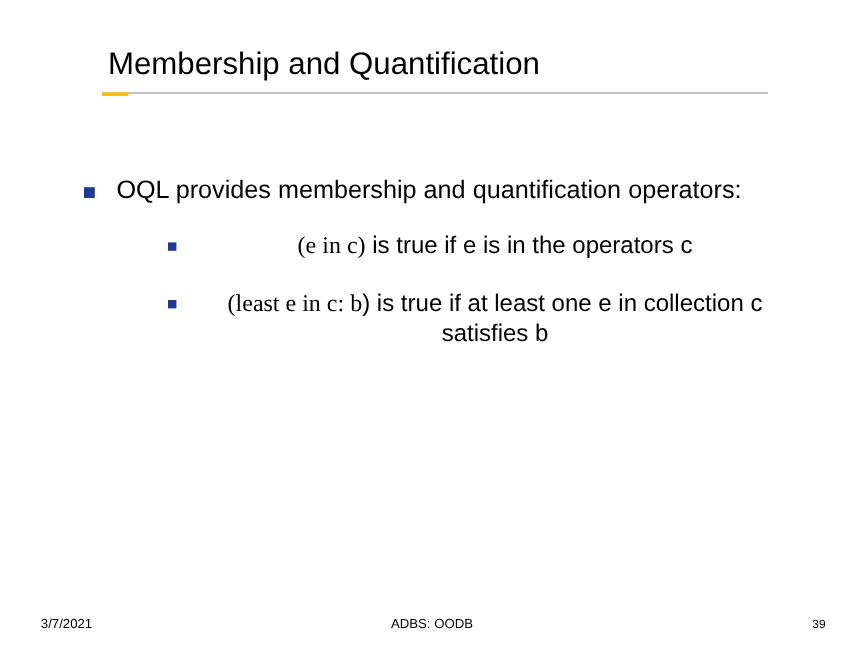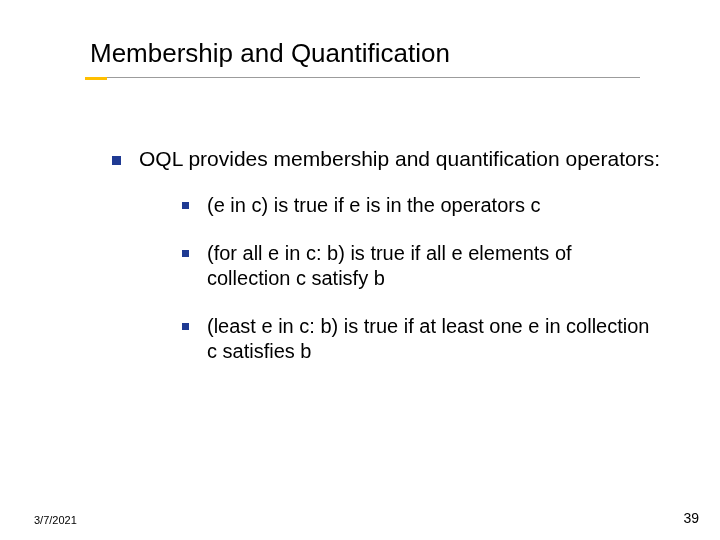--- a/index.html
+++ b/index.html
@@ -2,31 +2,31 @@
 <html><head>
 <meta charset="utf-8">
 <style>
   * { margin: 0; padding: 0; box-sizing: border-box; }
   html, body { width: 720px; height: 540px; background: #fff; font-family: Arial, Helvetica, sans-serif; color: #000; }
   .slide { position: relative; width: 720px; height: 540px; }
   .title-wrap { padding: 38px 0 0 90px; }
   .title-underline { position: absolute; left: 85px; top: 77px; width: 555px; height: 1px; background: #9c9c9c; }
   .title-tick { position: absolute; left: 85px; top: 77px; width: 22px; height: 3px; background: #ffbf00; }
   .title { font-size: 26px; font-weight: normal; }
-  .content { padding: 78px 60px 0 112px; }
+  .content { padding: 78px 60px 0 70px; text-align: center; }
   .lvl1 { display: flex; align-items: flex-start; font-size: 21px; }
   .lvl1 .bullet { flex: 0 0 auto; width: 9px; height: 9px; background: #1f3a93; margin: 9px 18px 0 0; }
   .sublist { margin: 22px 0 0 70px; }
   .lvl2 { display: flex; align-items: flex-start; font-size: 20px; margin-bottom: 22px; line-height: 1.28; }
   .lvl2 .bullet { flex: 0 0 auto; width: 7px; height: 7px; background: #1f3a93; margin: 9px 18px 0 0; }
   .lvl2 .text { flex: 1 1 auto; }
-  .code { font-family: Liberation Sans, sans-serif; }
+  .code { font-family: Liberation Serif, serif; }
   .footer-date { position: absolute; left: 34px; bottom: 14px; font-size: 11px; color: #000; }
   .footer-center { position: absolute; left: 0; right: 0; bottom: 14px; text-align: center; font-size: 11px; color: #000; }
-  .footer-page { position: absolute; right: 21px; bottom: 14px; font-size: 14px; color: #000; }
+  .footer-page { position: absolute; right: 32px; bottom: 14px; font-size: 10px; color: #000; }
 </style>
 </head>
 <body>
 
 <div class="slide">
 
   <div class="title-wrap">
     <h1 class="title">Membership and Quantification</h1>
   </div>
   <div class="title-underline"></div>
@@ -40,33 +40,28 @@
 
     <div class="sublist">
 
       <div class="lvl2">
         <span class="bullet"></span>
         <span class="text">
           <span class="code">(e in c)</span><span> is true if e is in the operators c</span>
         </span>
       </div>
 
-      <div class="lvl2">
-        <span class="bullet"></span>
-        <span class="text">
-          <span class="code">(for all e in c: b)</span><span> is true if all e elements of collection c satisfy b</span>
-        </span>
-      </div>
 
       <div class="lvl2">
         <span class="bullet"></span>
         <span class="text">
           <span class="code">(least e in c: b</span><span>)</span><span> is true if at least one e in collection c satisfies b</span>
         </span>
       </div>
 
     </div>
   </div>
 
   <div class="footer-date">3/7/2021</div>
+  <div class="footer-center">ADBS: OODB</div>
   <div class="footer-page">39</div>
 
 </div>
 
 </body></html>

